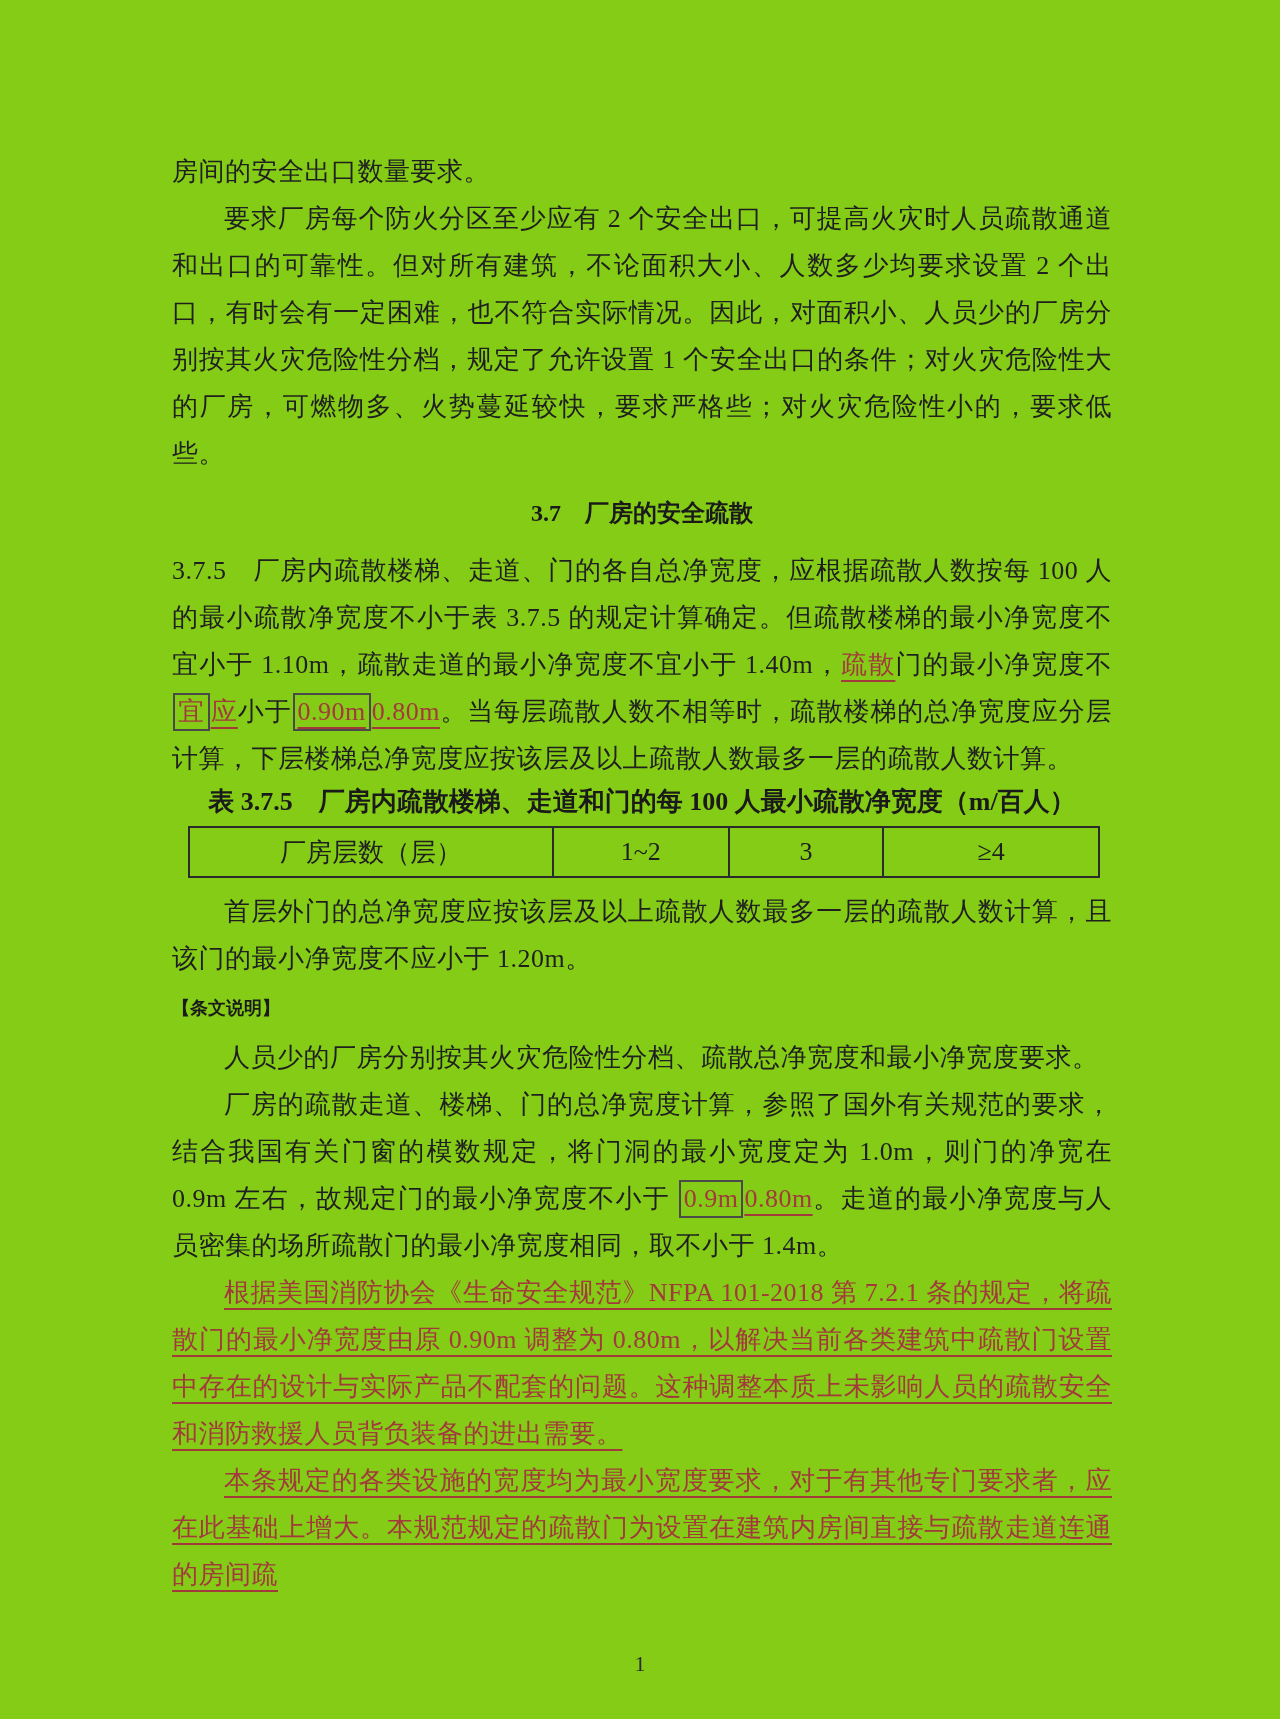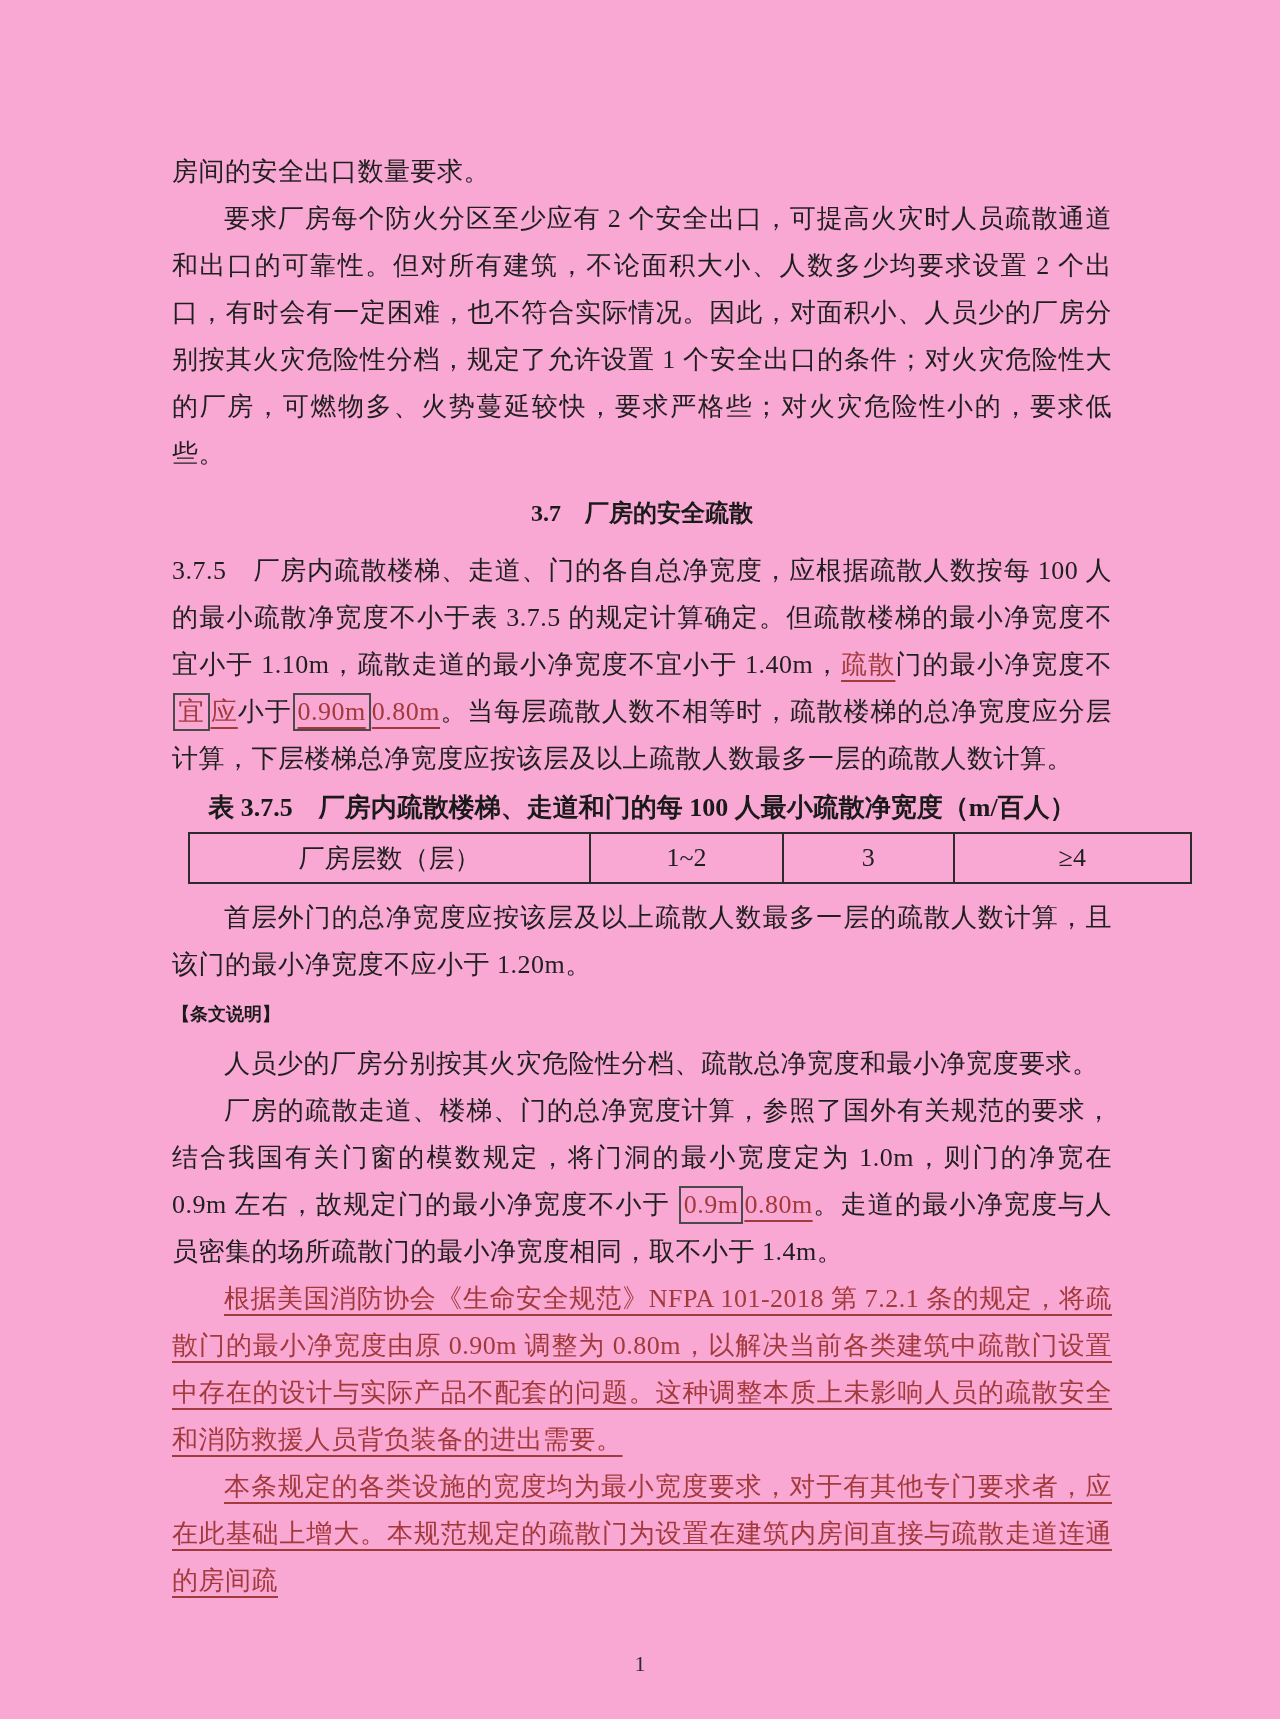--- a/index.html
+++ b/index.html
@@ -8,21 +8,21 @@
     width: 1280px;
     height: 1719px;
     position: relative;
     font-family: "Liberation Serif", "DejaVu Serif", serif;
     color: #1f1f1f;
     overflow: hidden;
   }
   .page {
     position: absolute;
     inset: 0;
-    background: #f9a8d4;
+    background: #84cc16;
     padding: 148px 168px 8px 172px;
   }
   .content { width: 940px; }
   p.body {
     font-size: 26px;
     line-height: 47px;
     text-align: justify;
     letter-spacing: 0.5px;
   }
   p.indent { text-indent: 2em; }
@@ -54,27 +54,26 @@
     text-align: center;
     line-height: 40px;
     margin: 16px 0 14px 0;
     color: #1a1a1a;
   }
   .table-caption {
     font-size: 26px;
     font-weight: bold;
     text-align: center;
     line-height: 40px;
-    margin-top: 6px;
     margin-bottom: 4px;
     color: #1a1a1a;
   }
   table.spec-table {
     border-collapse: collapse;
-    width: 1004px;
+    width: 912px;
     margin-left: 16px;
     margin-bottom: 10px;
     table-layout: fixed;
   }
   table.spec-table td {
     border: 2px solid #2b2b2b;
     text-align: center;
     vertical-align: middle;
     font-size: 26px;
     height: 50px;

